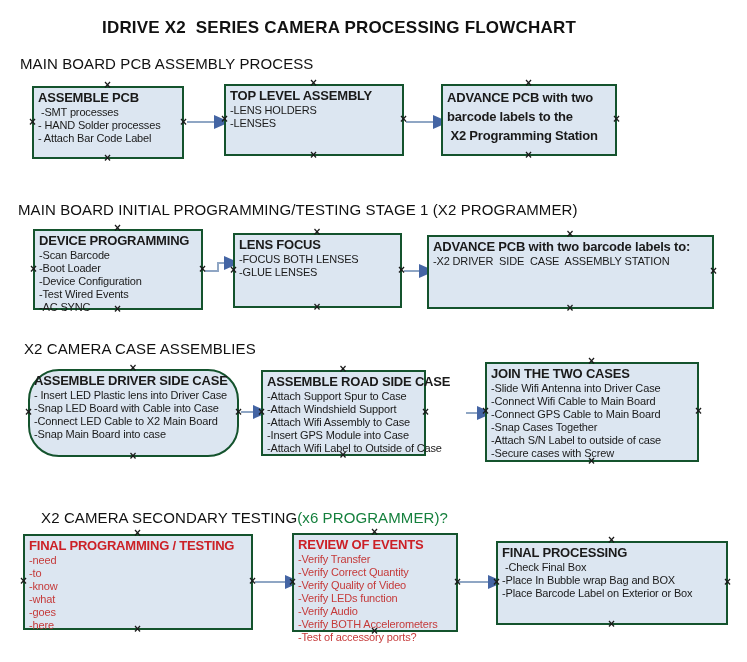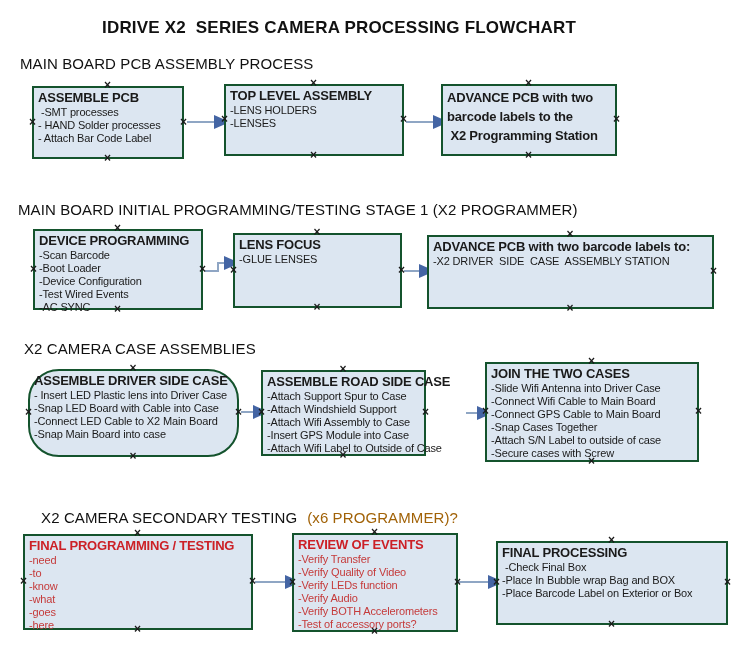--- a/index.html
+++ b/index.html
@@ -1,21 +1,21 @@
 <!DOCTYPE html>
 <html><head>
 <meta charset="utf-8">
 <style>
   html,body{margin:0;padding:0;background:#ffffff;}
   .canvas{position:relative;width:747px;height:662px;background:#ffffff;
           font-family:"Liberation Sans","DejaVu Sans",sans-serif;color:#1a1a1a;overflow:hidden;}
   .title{position:absolute;left:0;top:18px;width:678px;text-align:center;
          font-size:17px;font-weight:bold;letter-spacing:0.2px;white-space:pre;color:#111;}
   .heading{position:absolute;font-size:15px;font-weight:normal;white-space:pre;color:#111;letter-spacing:0.1px;}
-  .heading .hred{color:#a16207;margin-left:10px;}
+  .heading .hred{color:#15803d;}
   .box{position:absolute;background:#dce6f1;border:2px solid #14532d;box-sizing:border-box;
        padding:2px 4px 0 4px;}
   .bt{font-size:13px;font-weight:bold;line-height:16px;white-space:pre;letter-spacing:-0.2px;}
   .bl{font-size:11px;line-height:13px;white-space:pre;letter-spacing:-0.15px;}
   .bigbold .bt{line-height:19px;}
   .red .bt{color:#cc2026;}
   .red .bl{color:#c53a3a;}
   
   .h{position:absolute;width:9px;height:9px;line-height:9px;text-align:center;
      font-size:12px;font-weight:bold;color:#1a1a1a;pointer-events:none;}
@@ -99,20 +99,21 @@
     <div class="bl">-Test Wired Events</div>
     <div class="bl">-AC SYNC</div>
   </div>
 
   <div class="box" style="left:233px;top:233px;width:169px;height:75px;">
     <span class="h ht"></span>
     <span class="h hb"></span>
     <span class="h hl"></span>
     <span class="h hr"></span>
     <div class="bt">LENS FOCUS</div>
+    <div class="bl">-FOCUS BOTH LENSES</div>
     <div class="bl">-GLUE LENSES</div>
   </div>
 
   <div class="box" style="left:427px;top:235px;width:287px;height:74px;">
     <span class="h ht"></span>
     <span class="h hb"></span>
     <span class="h hr"></span>
     <div class="bt">ADVANCE PCB with two barcode labels to:</div>
     <div class="bl">-X2 DRIVER  SIDE  CASE  ASSEMBLY STATION</div>
   </div>
@@ -170,20 +171,21 @@
     <div class="bl">-here</div>
   </div>
 
   <div class="box red" style="left:292px;top:533px;width:166px;height:99px;">
     <span class="h ht"></span>
     <span class="h hb"></span>
     <span class="h hl"></span>
     <span class="h hr"></span>
     <div class="bt">REVIEW OF EVENTS</div>
     <div class="bl">-Verify Transfer</div>
+    <div class="bl">-Verify Correct Quantity</div>
     <div class="bl">-Verify Quality of Video</div>
     <div class="bl">-Verify LEDs function</div>
     <div class="bl">-Verify Audio</div>
     <div class="bl">-Verify BOTH Accelerometers</div>
     <div class="bl">-Test of accessory ports?</div>
   </div>
 
   <div class="box" style="left:496px;top:541px;width:232px;height:84px;">
     <span class="h ht"></span>
     <span class="h hb"></span>

